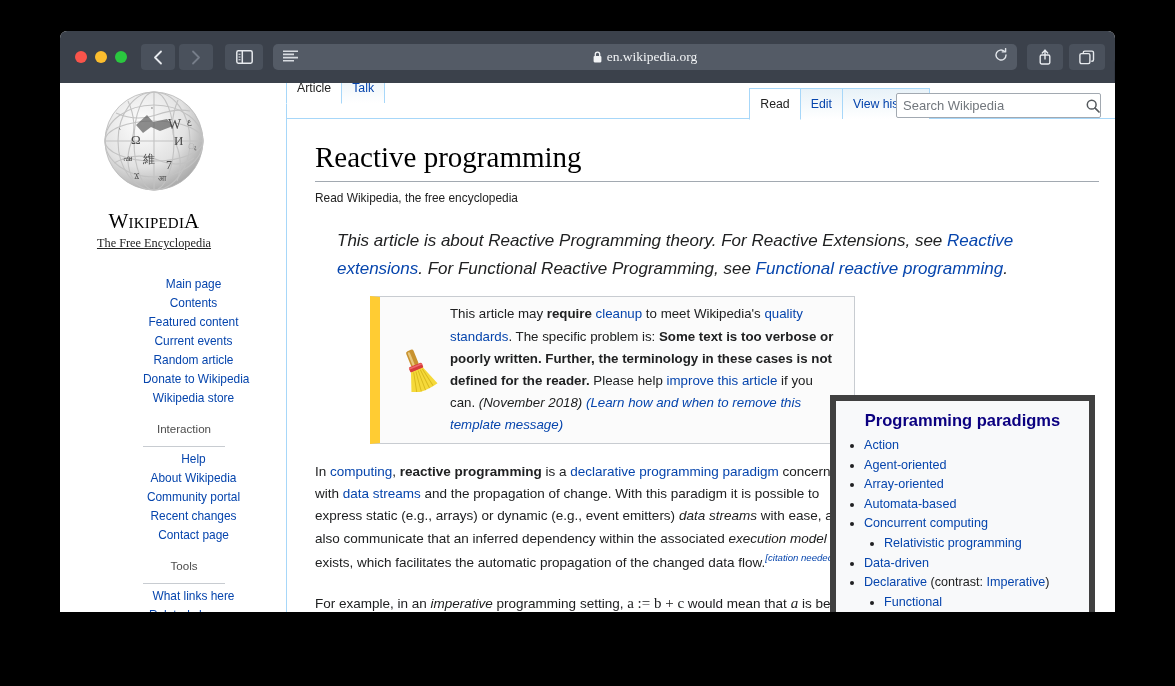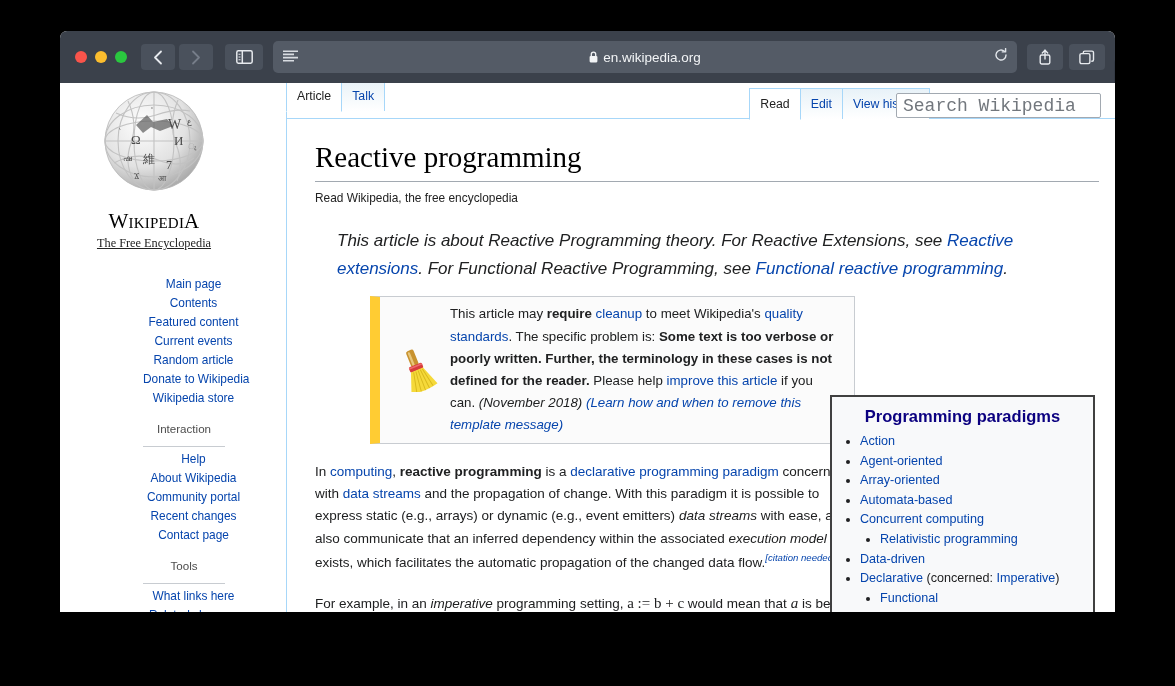--- a/index.html
+++ b/index.html
@@ -51,28 +51,29 @@
   .sidebar-toggle {
     width: 38px; height: 26px;
     background: #4a515c;
     border-radius: 4px;
     display: flex; align-items: center; justify-content: center;
     margin-right: 0;
   }
 
   #addressbar {
     flex: 1;
-    height: 32px;
+    height: 26px;
     background: #545b66;
     border-radius: 5px;
     display: flex;
     align-items: center;
     position: relative;
     margin: 0 10px;
     min-width: 0;
+    font-family: Liberation Serif, serif;
   }
   #reader-icon { position: absolute; left: 9px; top: 50%; transform: translateY(-50%); }
   #url-wrap {
     flex: 1;
     display: flex; align-items: center; justify-content: center;
     gap: 5px;
     font-size: 13.5px;
     color: #f2f4f6;
     font-weight: 500;
   }
@@ -175,21 +176,21 @@
     border-left: 1px solid #a7d7f9;
     background: #fff;
   }
 
   
   #tabs-row {
     position: relative;
     height: 36px;
     margin-left: -1px;
   }
-  #ns-tabs { position: absolute; left: 0; bottom: 8px; display: flex; }
+  #ns-tabs { position: absolute; left: 0; bottom: 16px; display: flex; }
   #view-tabs { position: absolute; right: 186px; bottom: 0; display: flex; }
   .wtab {
     font-size: 12.3px;
     padding: 9px 10px 7px 10px;
     background: linear-gradient(to bottom, #e8f2f8 0%, #ffffff 100%);
     border: 1px solid #a7d7f9;
     border-bottom: none;
     color: #0645ad;
     line-height: 1.1;
     margin-right: -1px;
@@ -212,25 +213,25 @@
     right: 14px; bottom: 1px;
     width: 205px; height: 25px;
     border: 1px solid #a2a9b1;
     background: #fff;
     border-radius: 2px;
     display: flex; align-items: center;
   }
   #search-input {
     flex: 1;
     border: none; outline: none;
-    font-size: 18px;
+    font-size: 13px;
     color: #54595d;
     padding: 0 6px;
     background: transparent;
-    font-family: Liberation Mono, monospace;
+    font-family: Liberation Sans, sans-serif;
   }
   #search-input::placeholder { color: #72777d; }
   #search-icon-btn { width: 26px; display: flex; align-items: center; justify-content: center; }
 
   
   #body-content { padding: 6px 16px 0 28px; }
   #firstHeading {
     font-family: "Liberation Serif", serif;
     font-size: 29px;
     font-weight: normal;
@@ -293,21 +294,21 @@
   .cite-needed { font-size: 9.6px; vertical-align: super; }
   .cite-needed a { color: #0645ad; font-style: italic; }
   .mathvar { font-family: "Liberation Serif", serif; font-style: italic; font-size: 15px; }
   .mathop { font-family: "Liberation Serif", serif; font-size: 15px; font-style: normal; }
 
   
   #infobox {
     position: absolute;
     right: 20px; top: 312px;
     width: 265px;
-    border: 2px solid #404040;
+    border: 6px solid #404040;
     background: #f8f9fa;
     padding: 6px 8px 10px 8px;
   }
   #infobox-title {
     text-align: center;
     color: #0b0080;
     font-size: 16.5px;
     font-weight: bold;
     padding: 4px 0 6px 0;
   }
@@ -558,21 +559,21 @@
           <li><a href="#">Action</a></li>
           <li><a href="#">Agent-oriented</a></li>
           <li><a href="#">Array-oriented</a></li>
           <li><a href="#">Automata-based</a></li>
           <li><a href="#">Concurrent computing</a>
             <ul>
               <li><a href="#">Relativistic programming</a></li>
             </ul>
           </li>
           <li><a href="#">Data-driven</a></li>
-          <li><a href="#">Declarative</a><span> (concerned: </span><a href="#">Imperative</a><span>)</span>
+          <li><a href="#">Declarative</a><span> (contrast: </span><a href="#">Imperative</a><span>)</span>
             <ul>
               <li><a href="#">Functional</a>
                 <ul>
                   <li><a href="#">Functional logic</a></li>
 
                 </ul>
               </li>
 
             </ul>
           </li>

